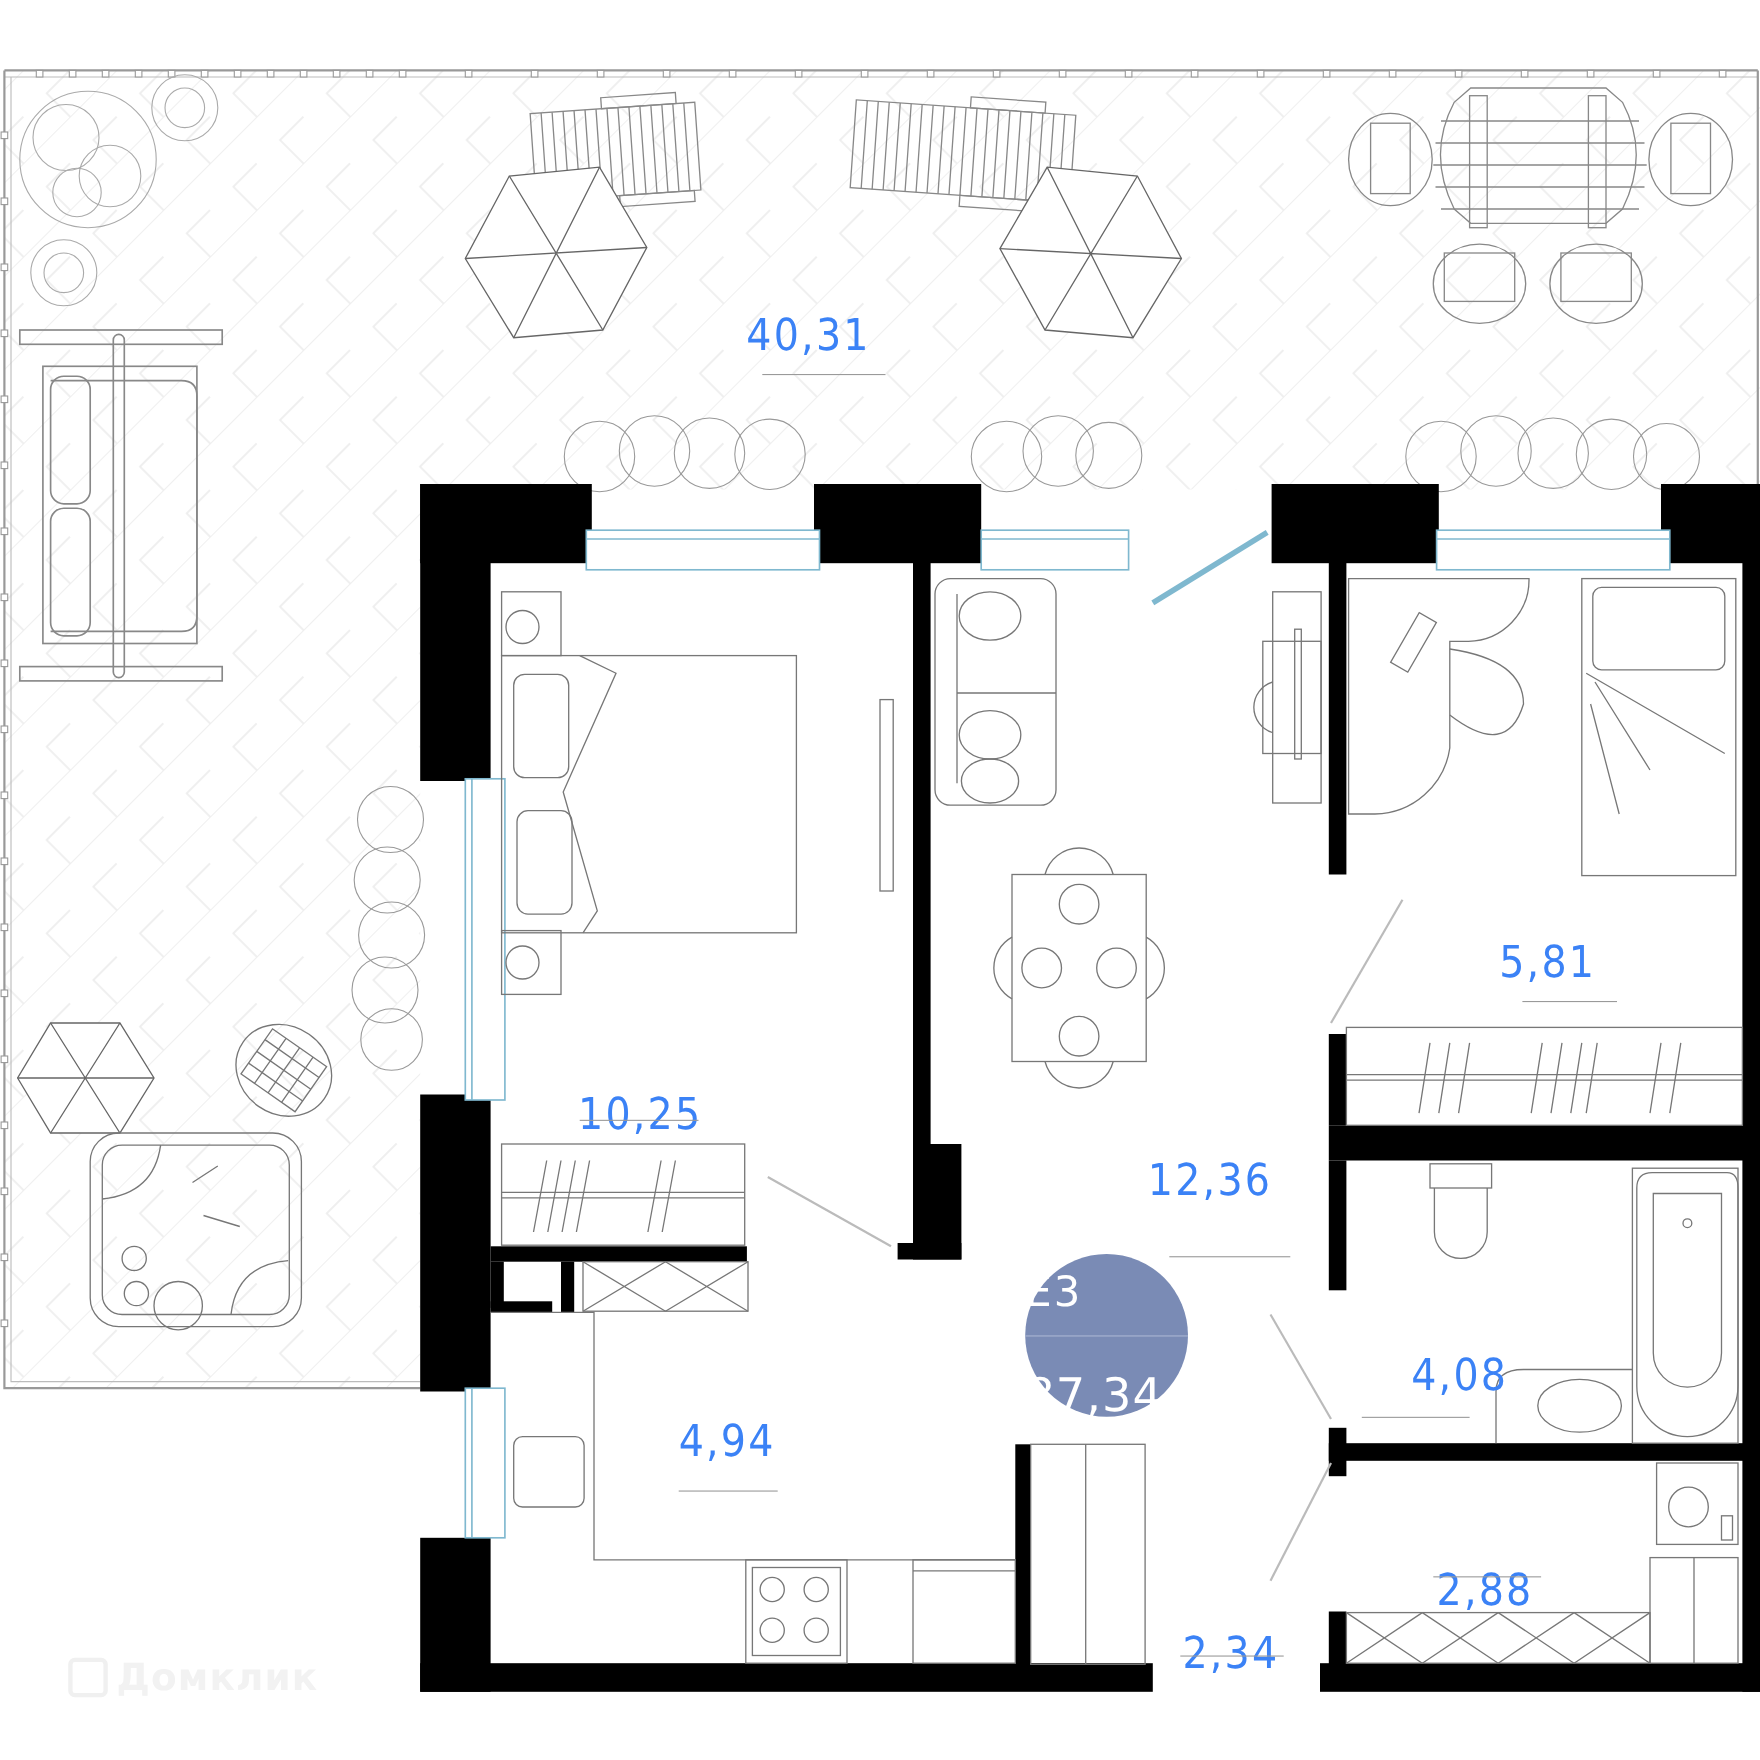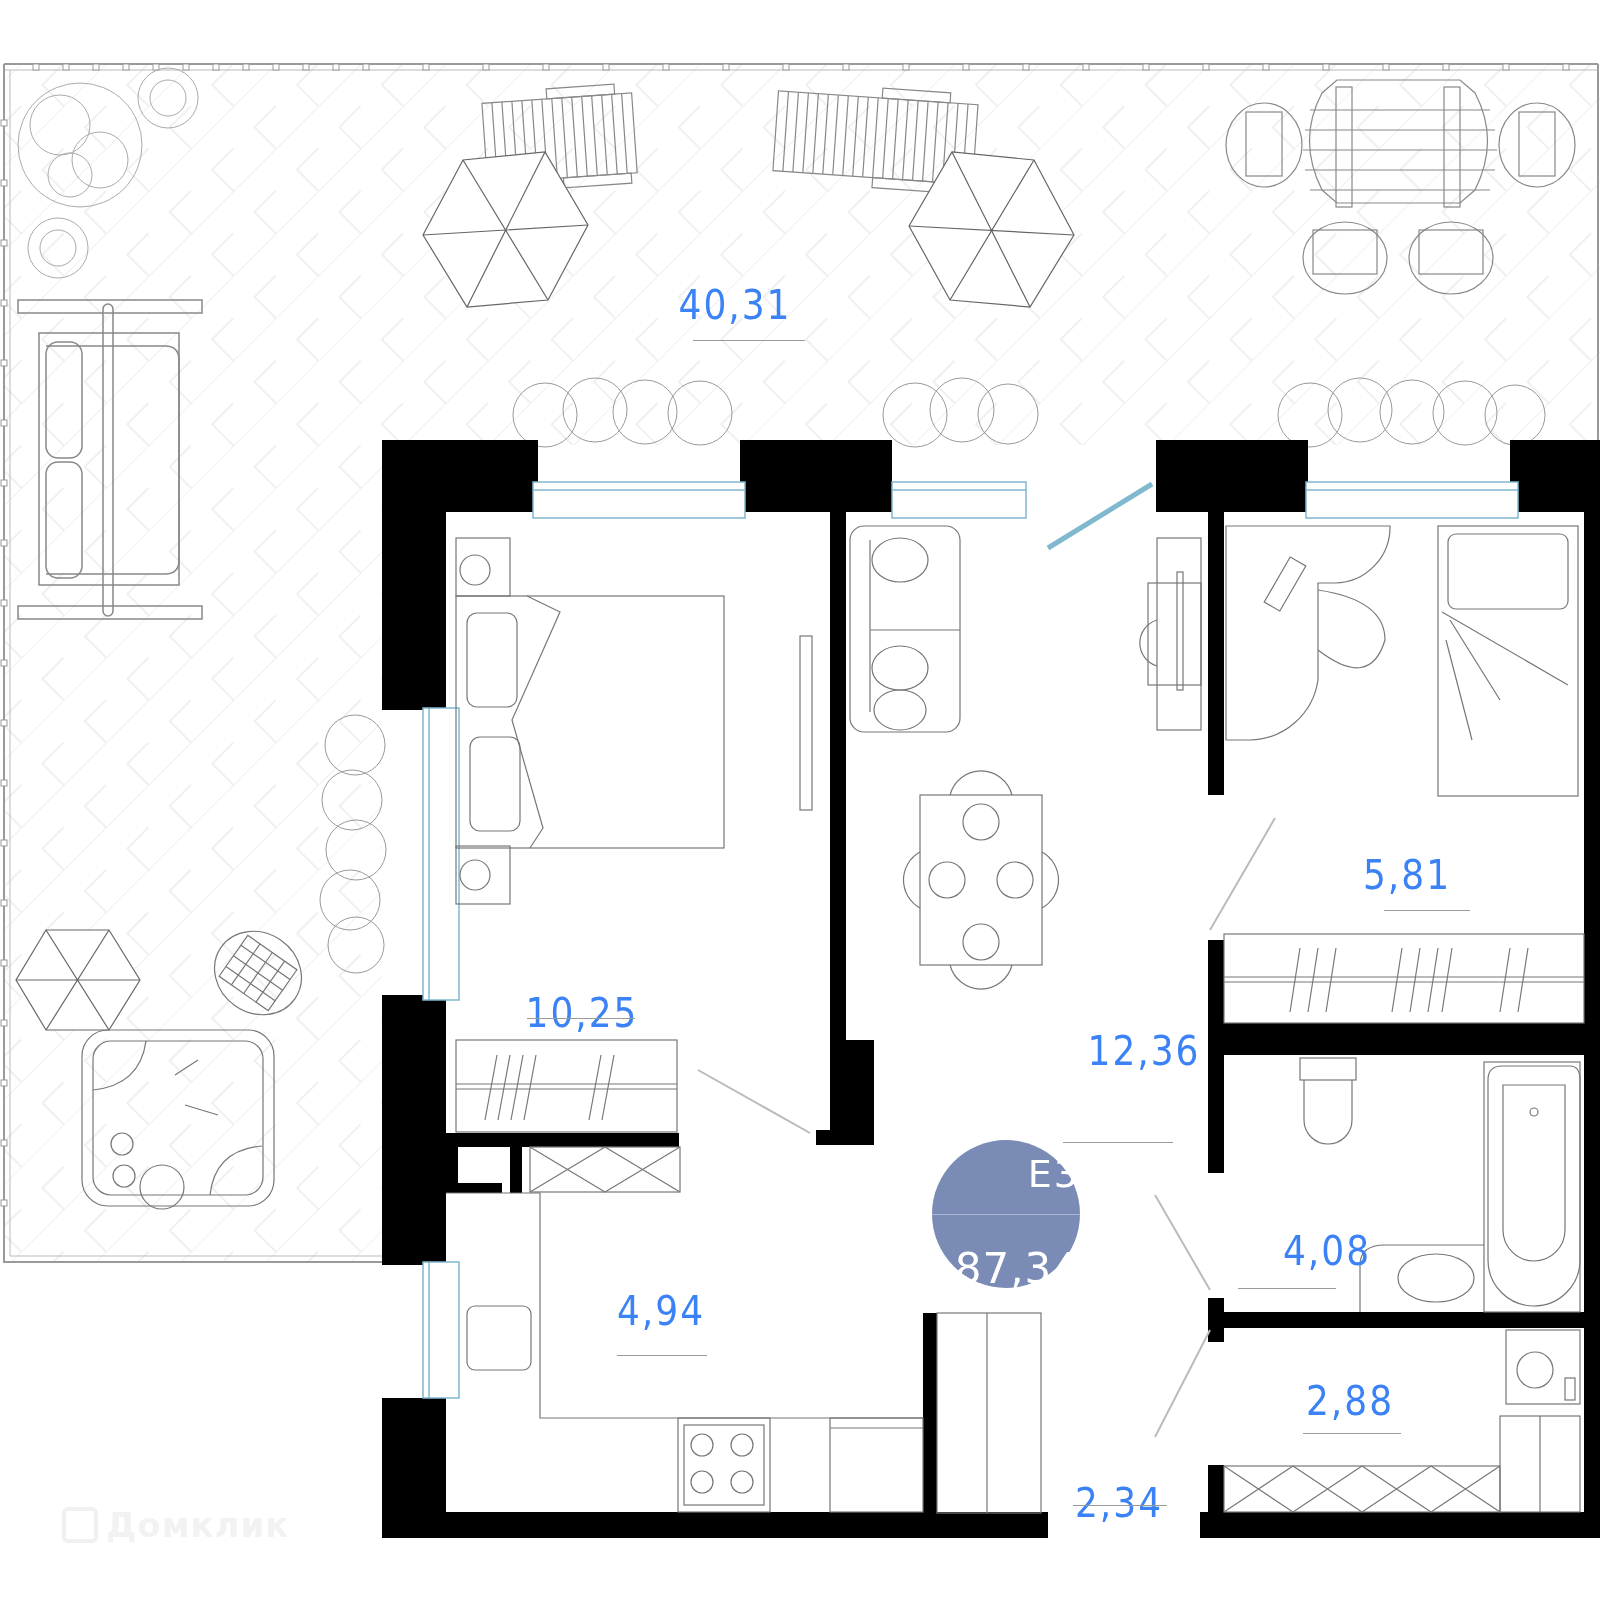--- a/index.html
+++ b/index.html
@@ -1,20 +1,20 @@
 <!DOCTYPE html>
 <html><head>
 <meta charset="utf-8">
 <style>
   html, body { margin:0; padding:0; background:#ffffff; }
   body { width:1600px; height:1600px; position:relative; overflow:hidden; font-family:"DejaVu Sans", sans-serif; }
   #plan { position:absolute; left:0; top:0; width:1600px; height:1600px; }
   .area-label { position:absolute; font-family:"DejaVu Sans Condensed","DejaVu Sans", sans-serif; font-size:40px; color:#3b82f6; letter-spacing:2px; transform:translateX(-50%); white-space:nowrap; font-weight:300; }
   .area-underline { position:absolute; height:1px; background:#9a9a9a; }
-  .badge { position:absolute; left:932px; top:1140px; width:148px; height:148px; border-radius:50%; background:#7a8bb5; color:#fff; text-align:right; }
+  .badge { position:absolute; left:932px; top:1140px; width:148px; height:148px; border-radius:50%; background:#7a8bb5; color:#fff; text-align:left; }
   .badge-code { position:absolute; left:0; right:0; top:12px; font-size:38px; letter-spacing:2px; }
   .badge-divider { position:absolute; left:0; right:0; top:74px; height:1px; background:#a9b5d2; }
   .badge-area { position:absolute; left:0; right:0; top:80px; font-size:42px; letter-spacing:1px;margin-top:24px; }
   .watermark { position:absolute; left:62px; top:1505px; color:#f2f2f2; font-size:34px; font-weight:bold; letter-spacing:1px; display:flex; align-items:center; gap:8px; }
   .watermark-icon { width:36px; height:36px; border:4px solid #f0f0f0; border-radius:6px; box-sizing:border-box; }
 </style>
 </head>
 <body>
 
 <svg id="plan" viewBox="0 0 1600 1600" xmlns="http://www.w3.org/2000/svg">
@@ -343,33 +343,33 @@
       <path d="M987 1313 V1513"></path>
   </g>
 </svg>
 
 <div class="area-label" style="left:735px; top:282px;">40,31</div>
 <div class="area-underline" style="left:693px; top:340px; width:112px;"></div>
 
 <div class="area-label" style="left:582px; top:990px;">10,25</div>
 <div class="area-underline" style="left:527px; top:1018px; width:108px;"></div>
 
-<div class="area-label" style="left:1100px; top:1028px;margin-left:44px;">12,36</div>
+<div class="area-label" style="left:1100px; top:1050px;">12,36</div>
 <div class="area-underline" style="left:1063px; top:1142px; width:110px;"></div>
 
 <div class="area-label" style="left:1407px; top:852px;">5,81</div>
 <div class="area-underline" style="left:1384px; top:910px; width:86px;"></div>
 
 <div class="area-label" style="left:661px; top:1288px;">4,94</div>
 <div class="area-underline" style="left:617px; top:1355px; width:90px;"></div>
 
 <div class="area-label" style="left:1327px; top:1228px;">4,08</div>
 <div class="area-underline" style="left:1238px; top:1288px; width:98px;"></div>
 
-<div class="area-label" style="left:1350px; top:1378px;">2,88</div>
+<div class="area-label" style="left:1350px; top:1423px;">2,88</div>
 <div class="area-underline" style="left:1303px; top:1433px; width:98px;"></div>
 
 <div class="area-label" style="left:1119px; top:1480px;">2,34</div>
 <div class="area-underline" style="left:1073px; top:1505px; width:94px;"></div>
 
 <div class="badge">
   <div class="badge-code">Е3</div>
   <div class="badge-divider"></div>
   <div class="badge-area">87,34</div>
 </div>

